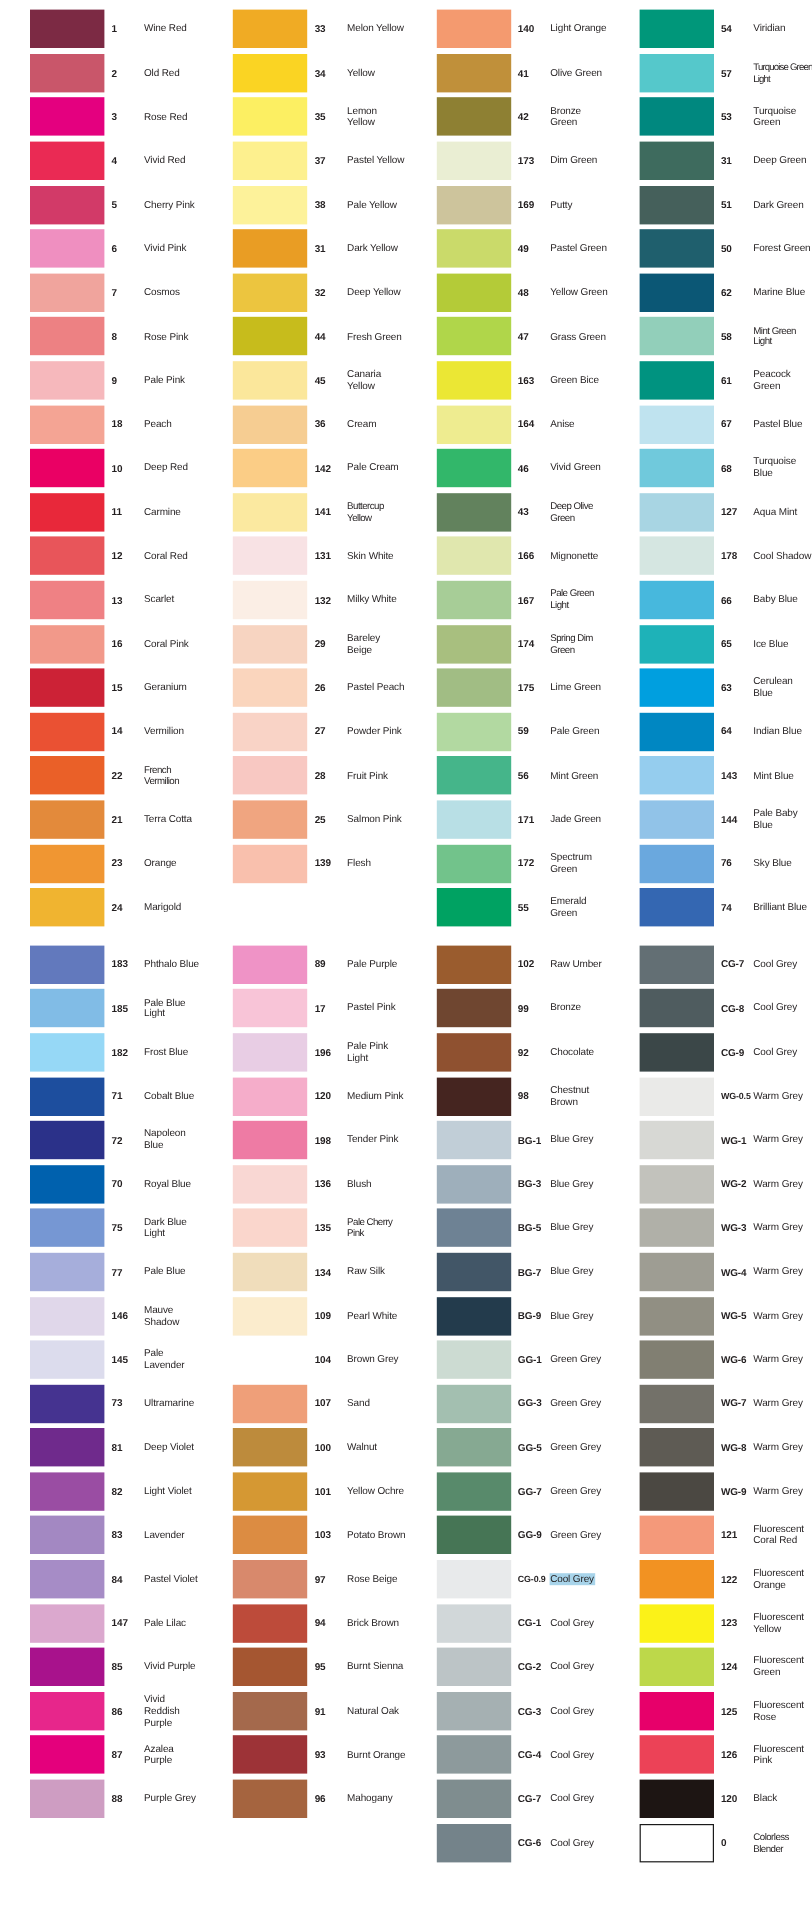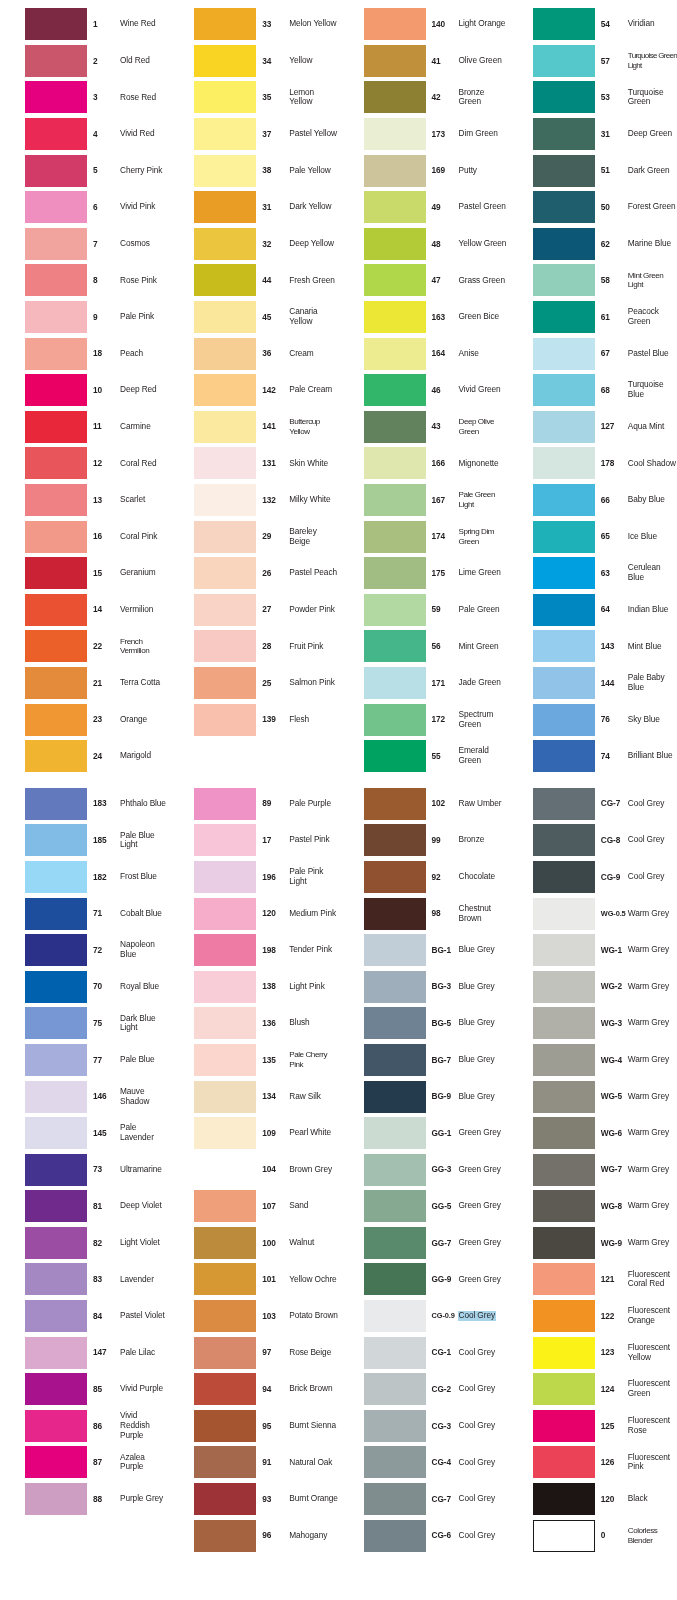--- a/index.html
+++ b/index.html
@@ -629,25 +629,20 @@
           <div class="swatch" style="background: rgb(245, 173, 202);"></div>
           <div class="code">120</div>
           <div class="name">Medium Pink</div>
         </div>
         <div class="row">
           <div class="swatch" style="background: rgb(238, 123, 164);"></div>
           <div class="code">198</div>
           <div class="name">Tender Pink</div>
         </div>
         <div class="row">
-          <div class="swatch" style="background: rgb(249, 205, 216);"></div>
-          <div class="code">138</div>
-          <div class="name">Light Pink</div>
-        </div>
-        <div class="row">
           <div class="swatch" style="background: rgb(249, 215, 211);"></div>
           <div class="code">136</div>
           <div class="name">Blush</div>
         </div>
         <div class="row">
           <div class="swatch" style="background: rgb(250, 214, 204);"></div>
           <div class="code">135</div>
           <div class="name tight">Pale Cherry Pink</div>
         </div>
         <div class="row">

